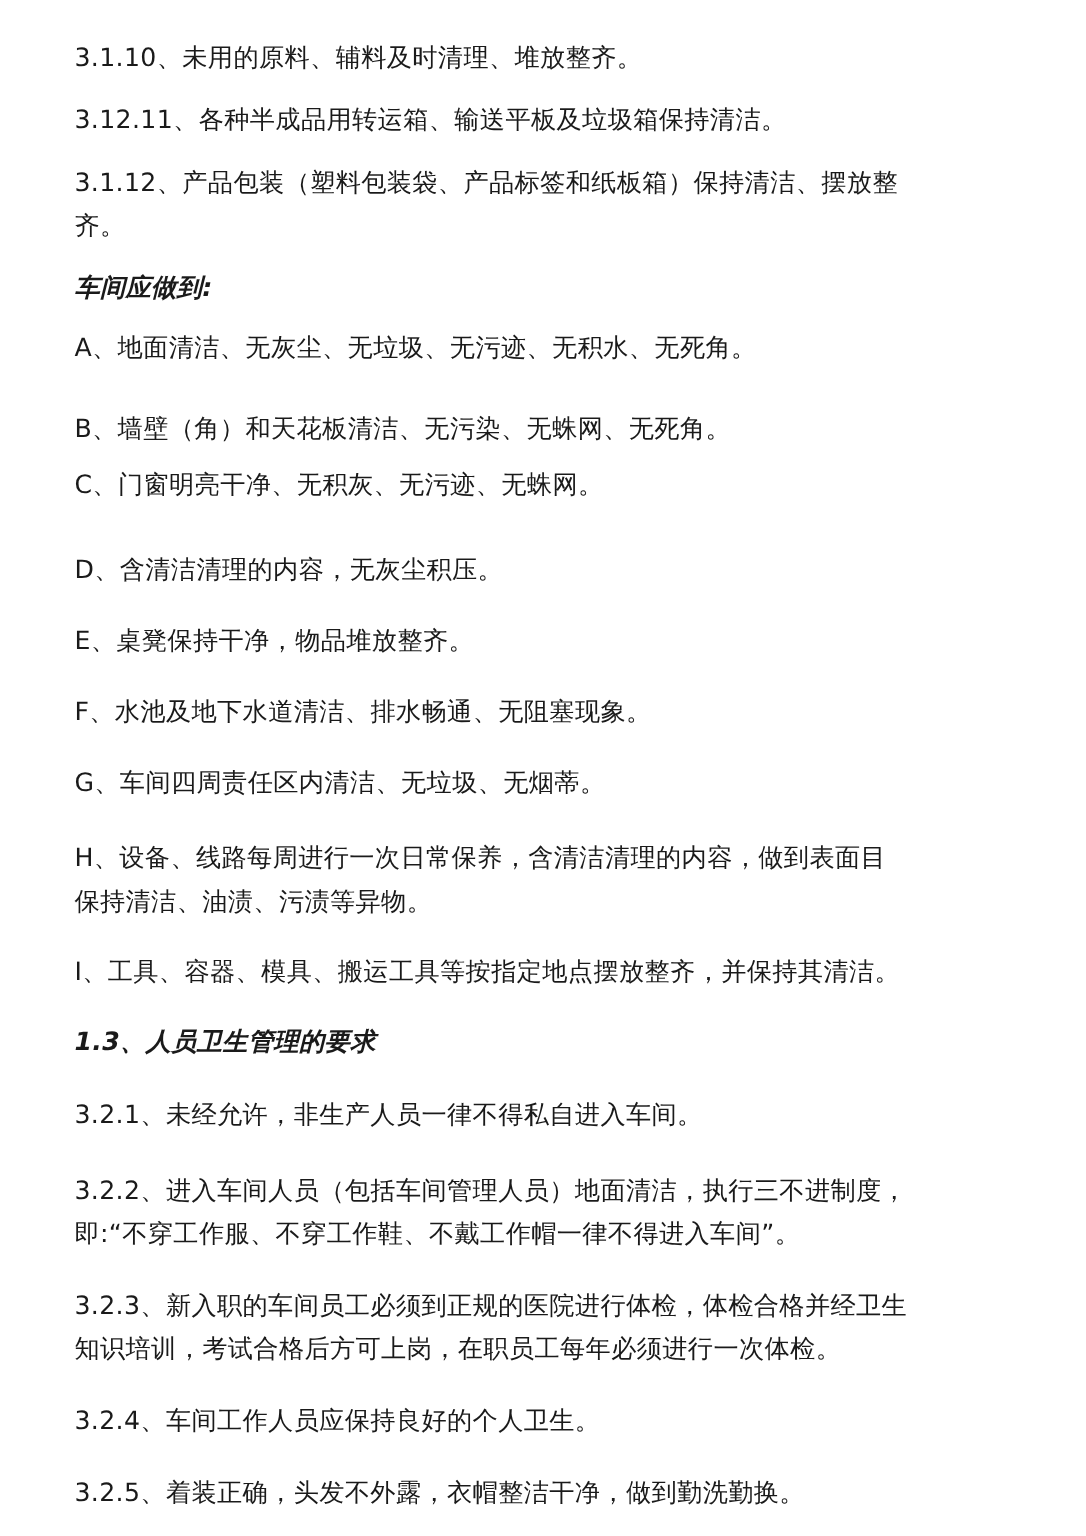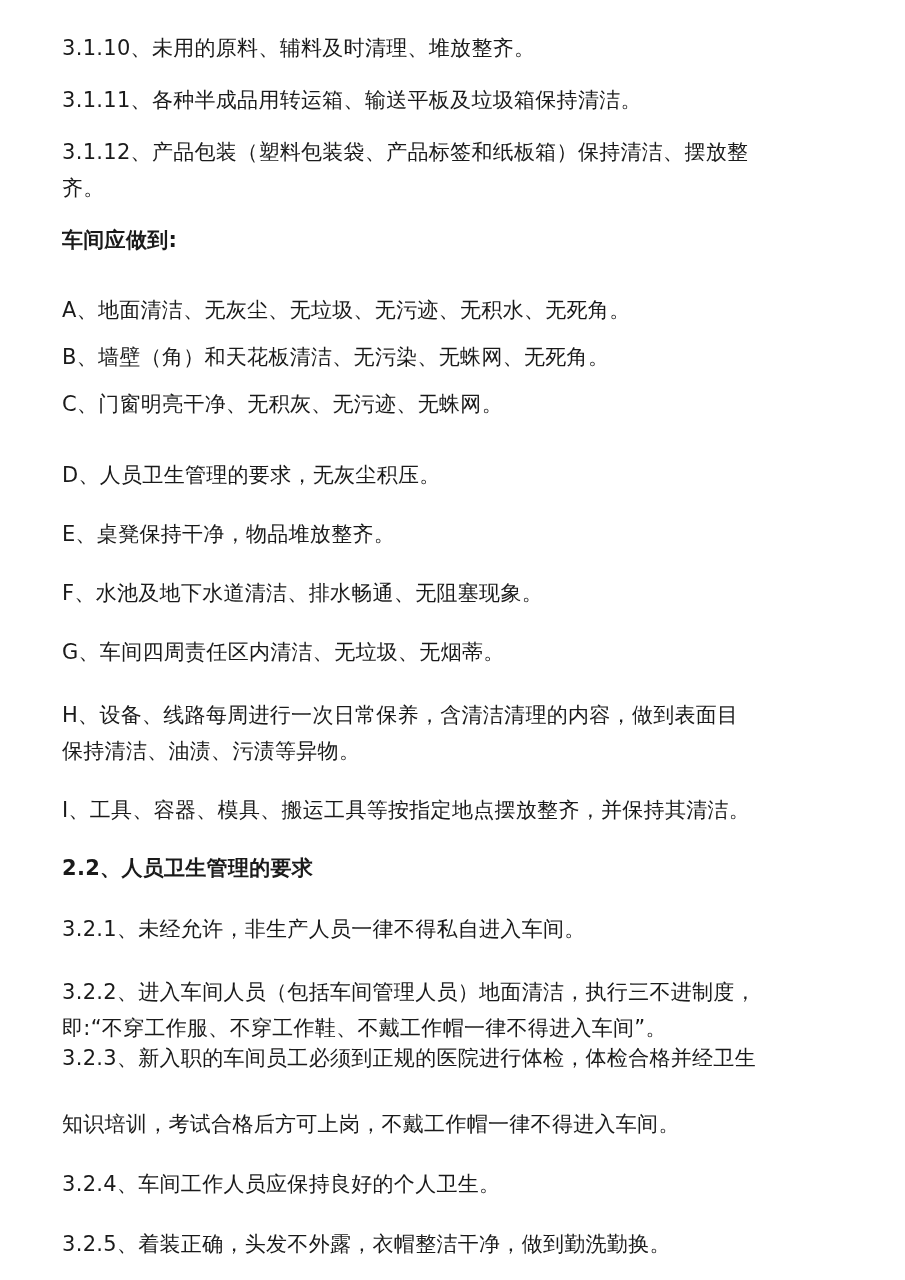--- a/index.html
+++ b/index.html
@@ -24,50 +24,51 @@
     .line {
       position: absolute;
       left: 0;
       font-size: 21px;
       line-height: 36px;
       white-space: nowrap;
       letter-spacing: 0.3px;
     }
     .bold {
       font-weight: bold;
+      font-style: italic;
     }
   </style>
 </head>
 <body>
 
 <div class="doc">
 
   <div class="line" style="top:30px">3.1.10、未用的原料、辅料及时清理、堆放整齐。</div>
 
-  <div class="line" style="top:82px">3.1.11、各种半成品用转运箱、输送平板及垃圾箱保持清洁。</div>
+  <div class="line" style="top:82px">3.12.11、各种半成品用转运箱、输送平板及垃圾箱保持清洁。</div>
 
   <div class="line" style="top:134px">3.1.12、产品包装（塑料包装袋、产品标签和纸板箱）保持清洁、摆放整</div>
   <div class="line" style="top:170px">齐。</div>
 
   <div class="line bold" style="top:222px">车间应做到:</div>
 
-  <div class="line" style="top:292px">A、地面清洁、无灰尘、无垃圾、无污迹、无积水、无死角。</div>
+  <div class="line" style="top:272px">A、地面清洁、无灰尘、无垃圾、无污迹、无积水、无死角。</div>
   <div class="line" style="top:339px">B、墙壁（角）和天花板清洁、无污染、无蛛网、无死角。</div>
   <div class="line" style="top:386px">C、门窗明亮干净、无积灰、无污迹、无蛛网。</div>
-  <div class="line" style="top:457px">D、人员卫生管理的要求，无灰尘积压。</div>
+  <div class="line" style="top:457px">D、含清洁清理的内容，无灰尘积压。</div>
   <div class="line" style="top:516px">E、桌凳保持干净，物品堆放整齐。</div>
   <div class="line" style="top:575px">F、水池及地下水道清洁、排水畅通、无阻塞现象。</div>
   <div class="line" style="top:634px">G、车间四周责任区内清洁、无垃圾、无烟蒂。</div>
   <div class="line" style="top:697px">H、设备、线路每周进行一次日常保养，含清洁清理的内容，做到表面目</div>
   <div class="line" style="top:733px">保持清洁、油渍、污渍等异物。</div>
   <div class="line" style="top:792px">I、工具、容器、模具、搬运工具等按指定地点摆放整齐，并保持其清洁。</div>
 
-  <div class="line bold" style="top:850px">2.2、人员卫生管理的要求</div>
+  <div class="line bold" style="top:850px">1.3、人员卫生管理的要求</div>
 
   <div class="line" style="top:911px">3.2.1、未经允许，非生产人员一律不得私自进入车间。</div>
   <div class="line" style="top:974px">3.2.2、进入车间人员（包括车间管理人员）地面清洁，执行三不进制度，</div>
   <div class="line" style="top:1010px">即:“不穿工作服、不穿工作鞋、不戴工作帽一律不得进入车间”。</div>
-  <div class="line" style="top:1040px">3.2.3、新入职的车间员工必须到正规的医院进行体检，体检合格并经卫生</div>
-  <div class="line" style="top:1106px">知识培训，考试合格后方可上岗，不戴工作帽一律不得进入车间。</div>
+  <div class="line" style="top:1070px">3.2.3、新入职的车间员工必须到正规的医院进行体检，体检合格并经卫生</div>
+  <div class="line" style="top:1106px">知识培训，考试合格后方可上岗，在职员工每年必须进行一次体检。</div>
   <div class="line" style="top:1166px">3.2.4、车间工作人员应保持良好的个人卫生。</div>
   <div class="line" style="top:1226px">3.2.5、着装正确，头发不外露，衣帽整洁干净，做到勤洗勤换。</div>
 
 </div>
 
 </body></html>

